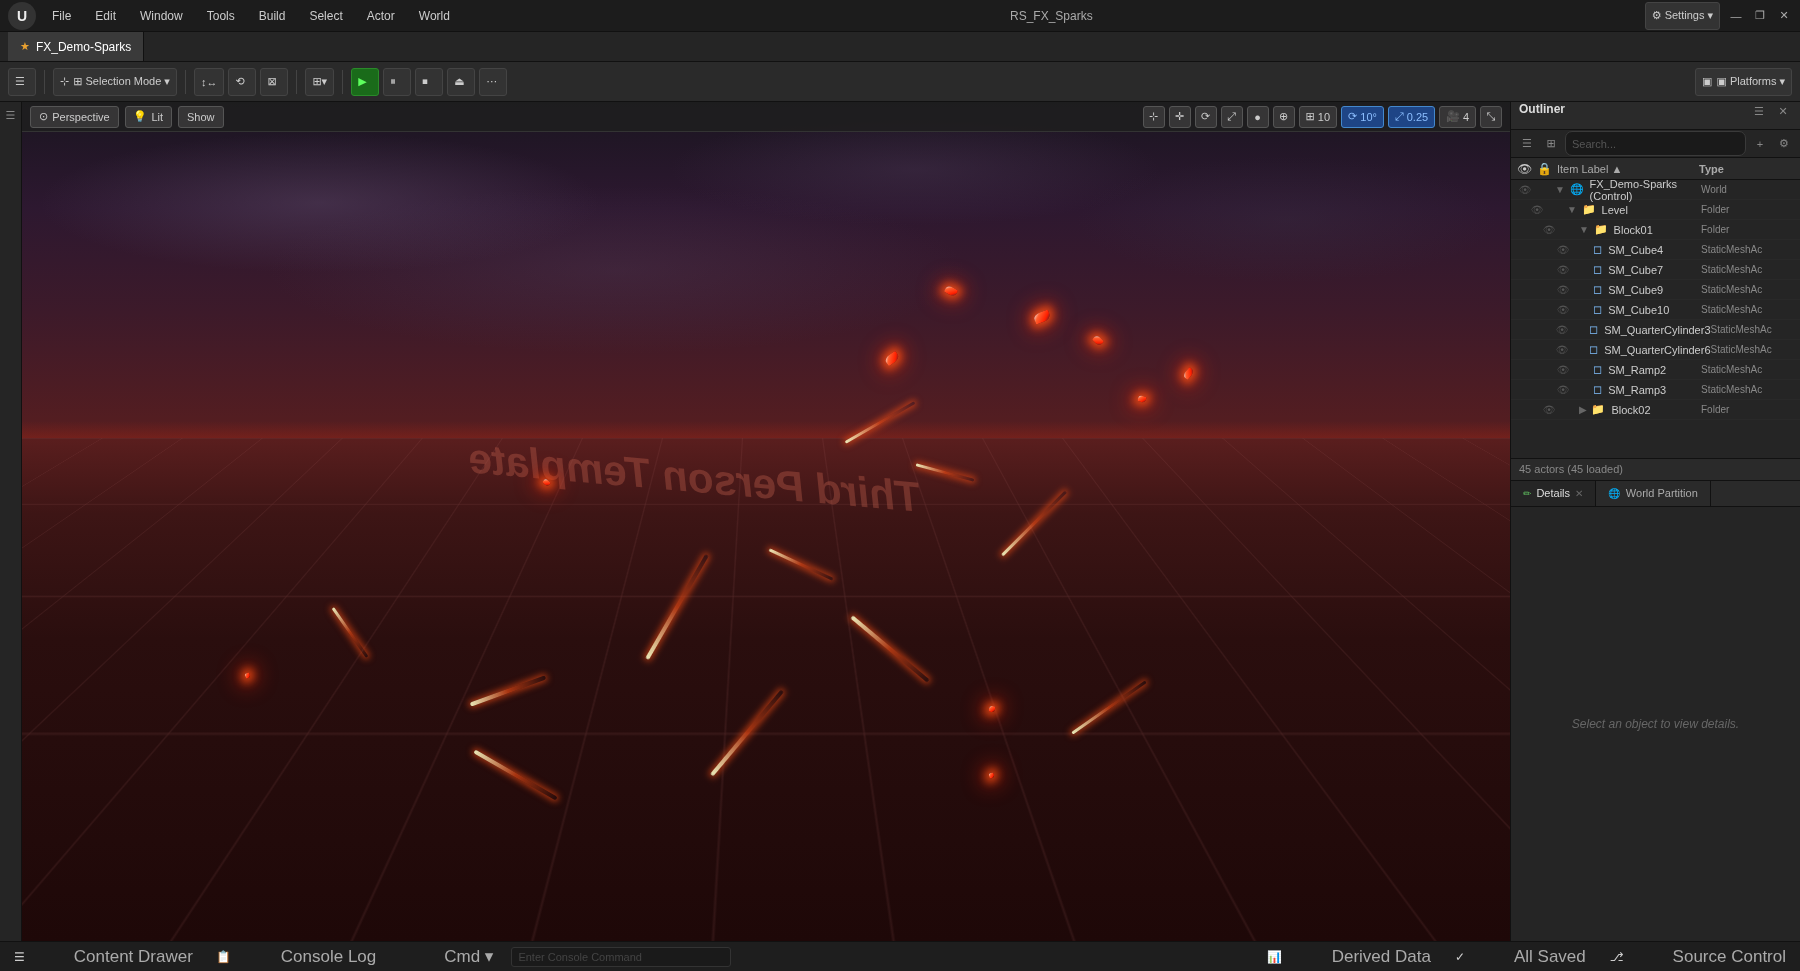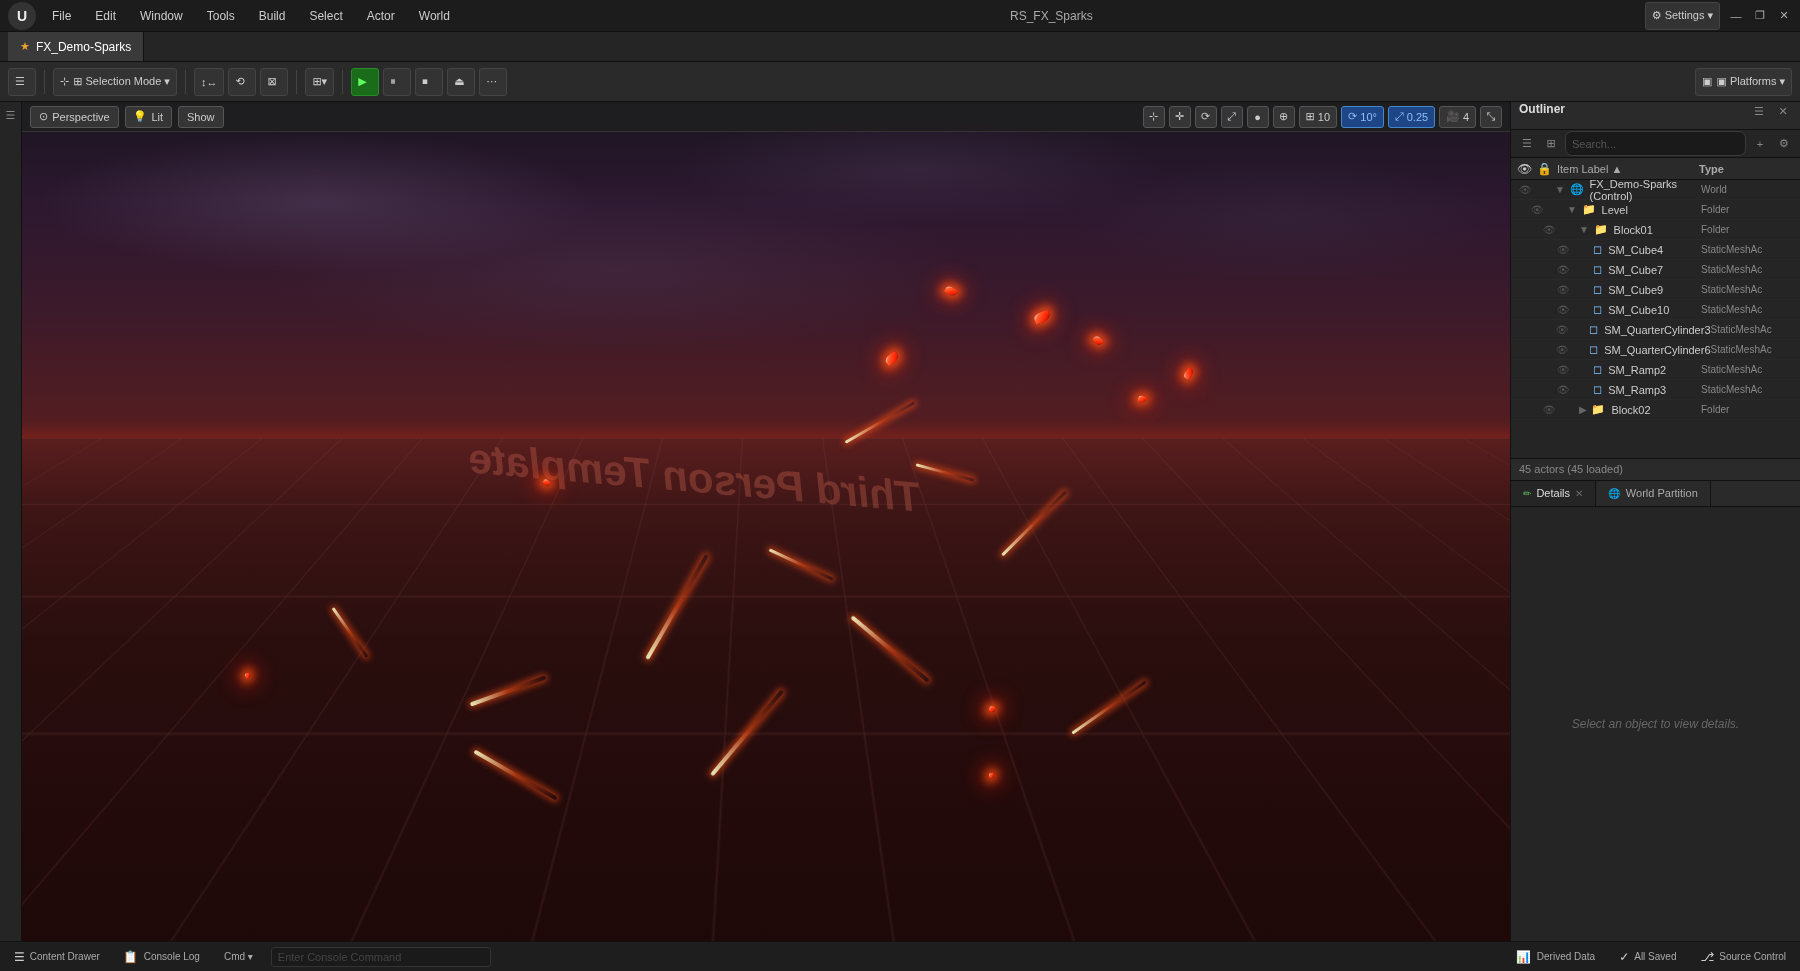--- a/index.html
+++ b/index.html
@@ -429,21 +429,21 @@
       padding: 0 8px;
       gap: 12px;
     }
     .status-item {
       display: flex; align-items: center; gap: 5px;
       cursor: pointer;
       padding: 2px 6px;
       border-radius: 3px;
     }
     .status-icon { font-size: 12px; }
-    .status-label { font-size: 10px; color: #aaa; }
+    .status-label { font-size: 17px; color: #aaa; margin-left: 44px; }
     .status-spacer { flex: 1; }
     .console-input {
       flex: 0 0 220px;
       height: 20px;
       background: #1a1a1a;
       border: 1px solid #333;
       border-radius: 3px;
       padding: 0 6px;
       color: #ccc;
       font-size: 11px;

